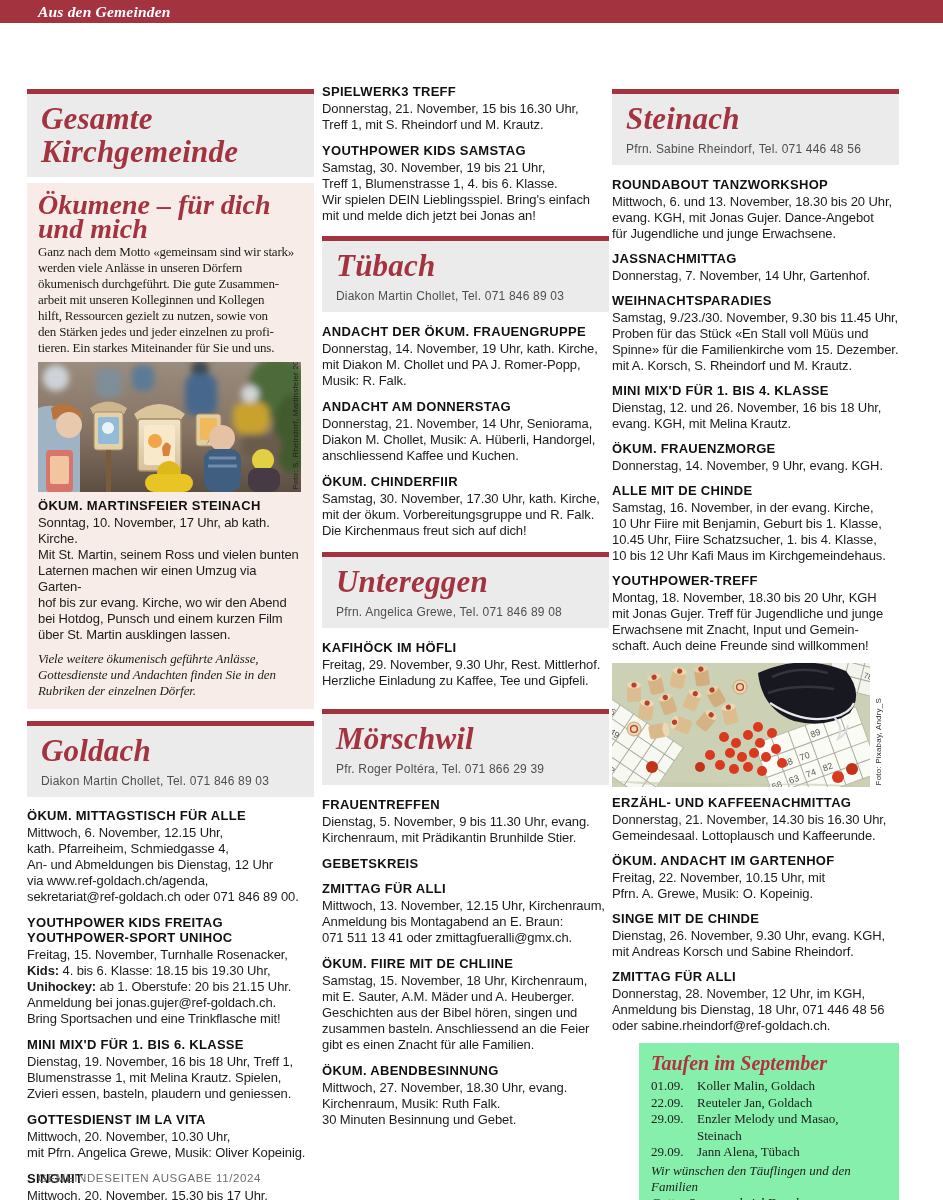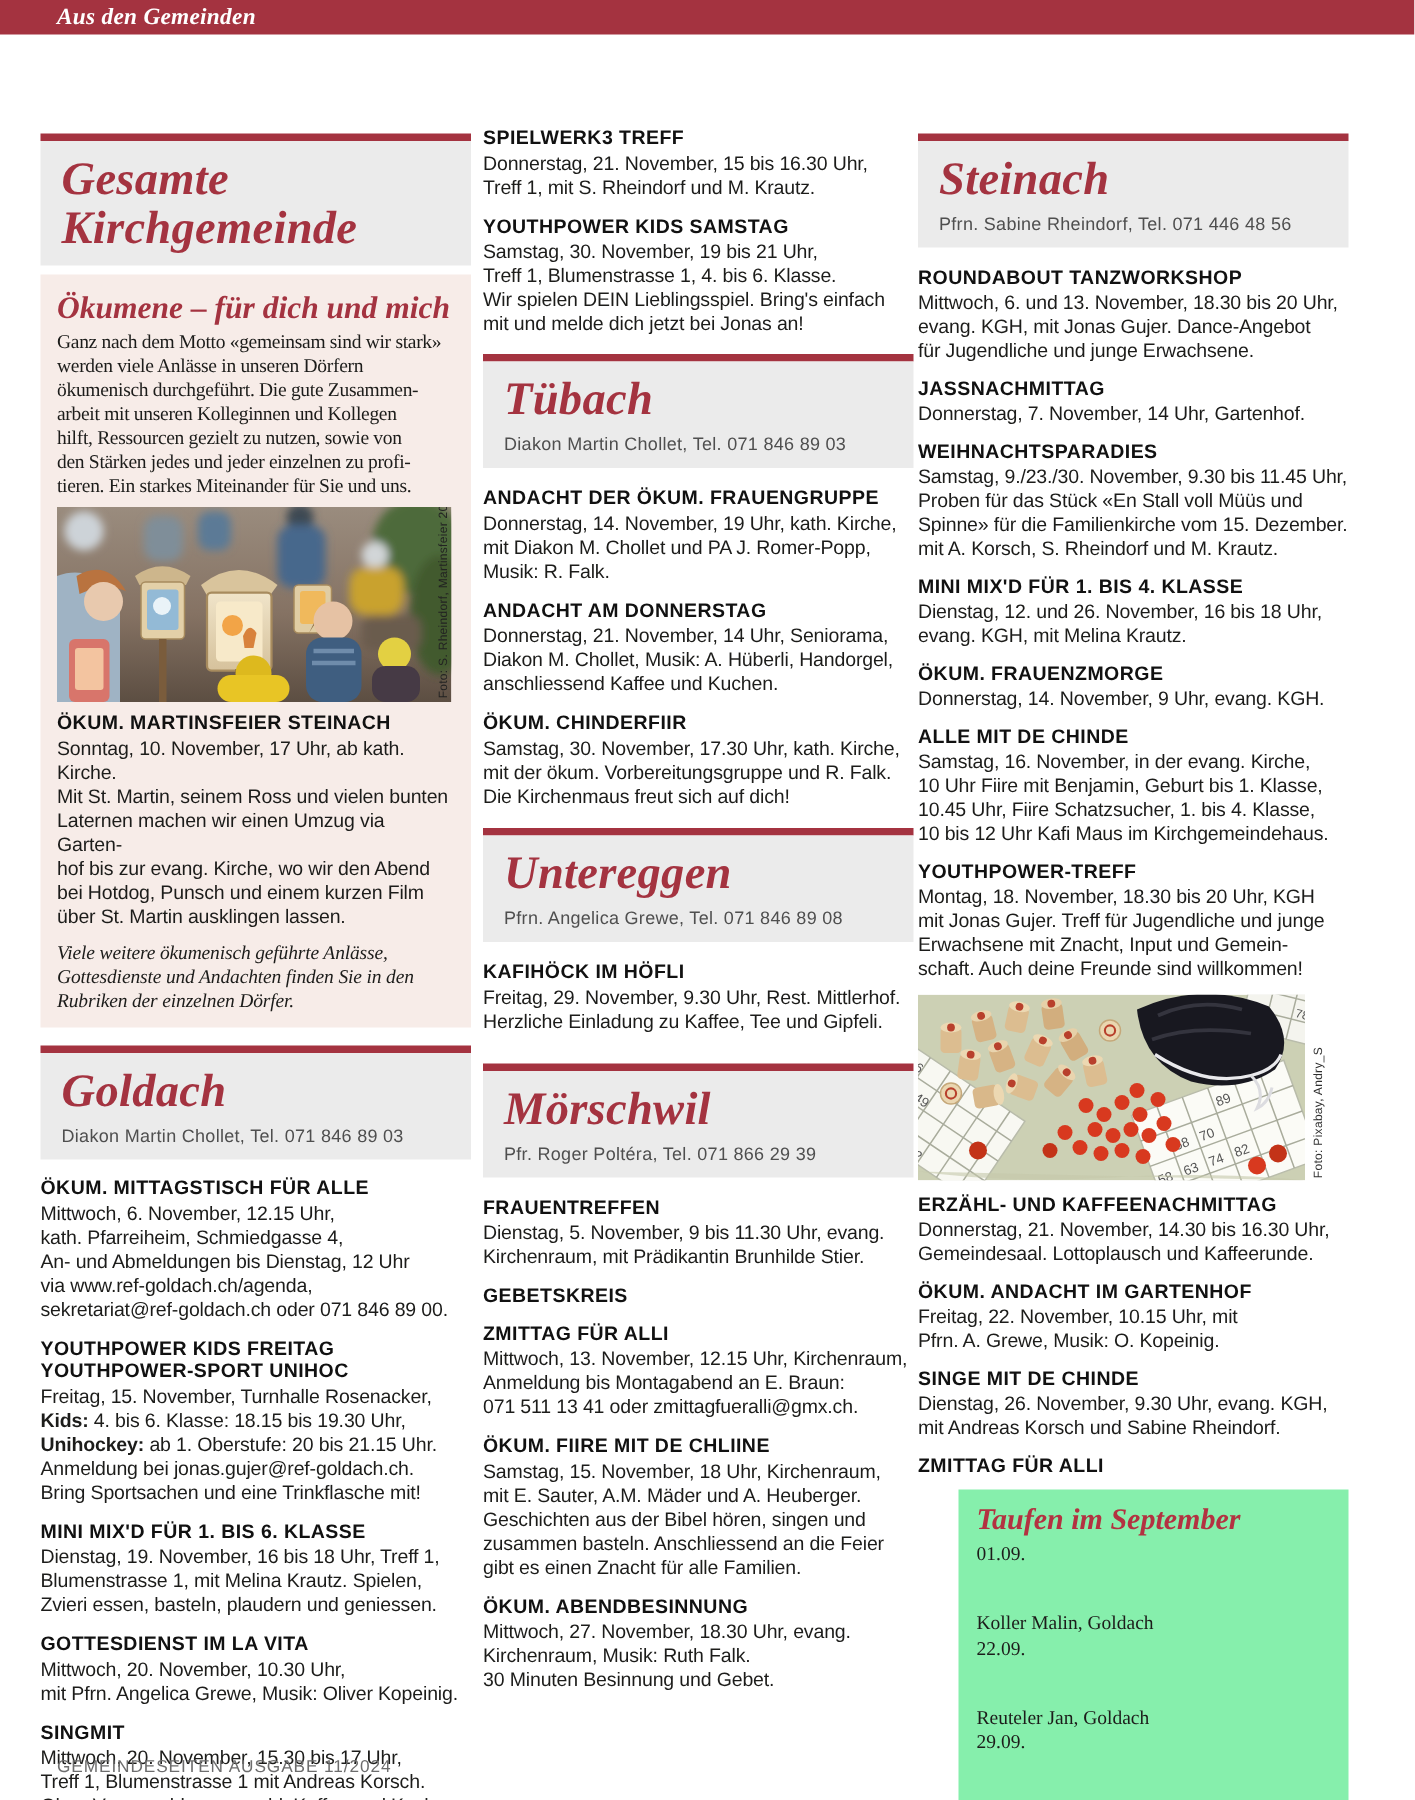--- a/index.html
+++ b/index.html
@@ -49,21 +49,21 @@
   .event p, .event .body {
     font-family: Liberation Sans, sans-serif; font-size: 13px; line-height: 16px;
     letter-spacing: -0.1px; white-space: pre-line; color: #1c1c1a;
   }
   .event .body b { font-weight: bold; }
 
   
   .notebox { background: #f7ece8; padding: 10px 11px 10px 11px; margin-top: 6px; }
   .notebox h3 {
     font-family: "Liberation Serif", serif; font-style: italic; font-weight: bold;
-    font-size: 21px; line-height: 24px; color: #a43340; margin-bottom: 3px;
+    font-size: 28px; line-height: 24px; color: #a43340; margin-bottom: 3px;
   }
   .notebox .nbody {
     font-size: 13px; line-height: 16px; letter-spacing: -0.2px; white-space: pre-line;
   }
   .notebox .event { margin-bottom: 0; }
   .italicnote {
     margin-top: 8px; font-style: italic; font-size: 13px; line-height: 16px;
     white-space: pre-line; letter-spacing: -0.1px;
   }
 
@@ -80,21 +80,21 @@
   }
   .photo1 .credit { right: 1px; color: #222; }
   .photo2 .credit { right: 16px; }
 
   
   .taufenbox { background: #86efac; padding: 9px 24px 9px 12px; margin-top: 6px; margin-left: 27px; }
   .taufenbox h3 {
     font-family: "Liberation Serif", serif; font-style: italic; font-weight: bold;
     font-size: 20px; line-height: 23px; color: #b33241; margin-bottom: 3px;
   }
-  .taufen-row { display: flex; font-size: 13px; line-height: 16.5px; flex-direction: column; }
+  .taufen-row { display: flex; font-size: 13px; line-height: 16.5px; }
   .taufen-row .tdate { width: 46px; flex: 0 0 46px; }
   .taufen-note {
     margin-top: 2px; font-style: italic; font-size: 13px; line-height: 16px;
     white-space: pre-line;
   }
 
   .footer {
     position: absolute; left: 38px; bottom: 16px;
     font-family: "Liberation Sans", sans-serif; font-size: 11.5px;
     letter-spacing: .6px; color: #6d6d6d;
@@ -544,20 +544,23 @@
   </div>
 
   <div class="event">
     <h4>SINGE MIT DE CHINDE</h4>
     <p>Dienstag, 26. November, 9.30 Uhr, evang. KGH,
 mit Andreas Korsch und Sabine Rheindorf.</p>
   </div>
 
   <div class="event">
     <h4>ZMITTAG FÜR ALLI</h4>
+    <p>Donnerstag, 28. November, 12 Uhr, im KGH,
+Anmeldung bis Dienstag, 18 Uhr, 071 446 48 56
+oder sabine.rheindorf@ref-goldach.ch.</p>
   </div>
 
   <div class="taufenbox">
     <h3>Taufen im September</h3>
     <div class="taufen-row">
       <span class="tdate">01.09.</span>
       <span class="tname">Koller Malin, Goldach</span>
     </div>
     <div class="taufen-row">
       <span class="tdate">22.09.</span>

